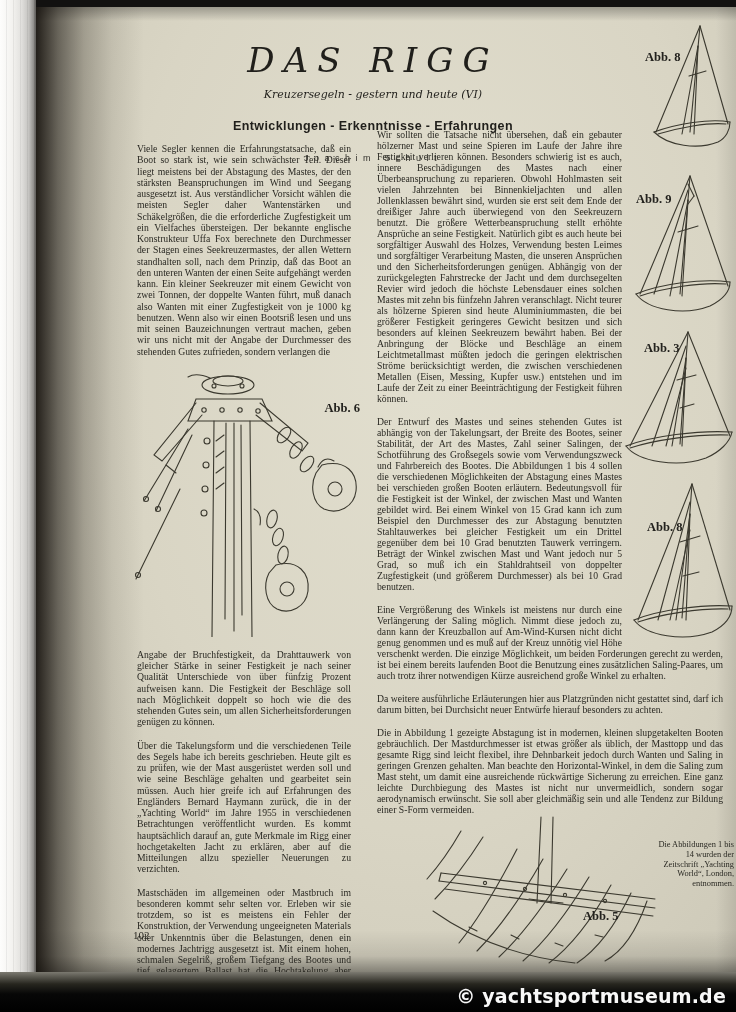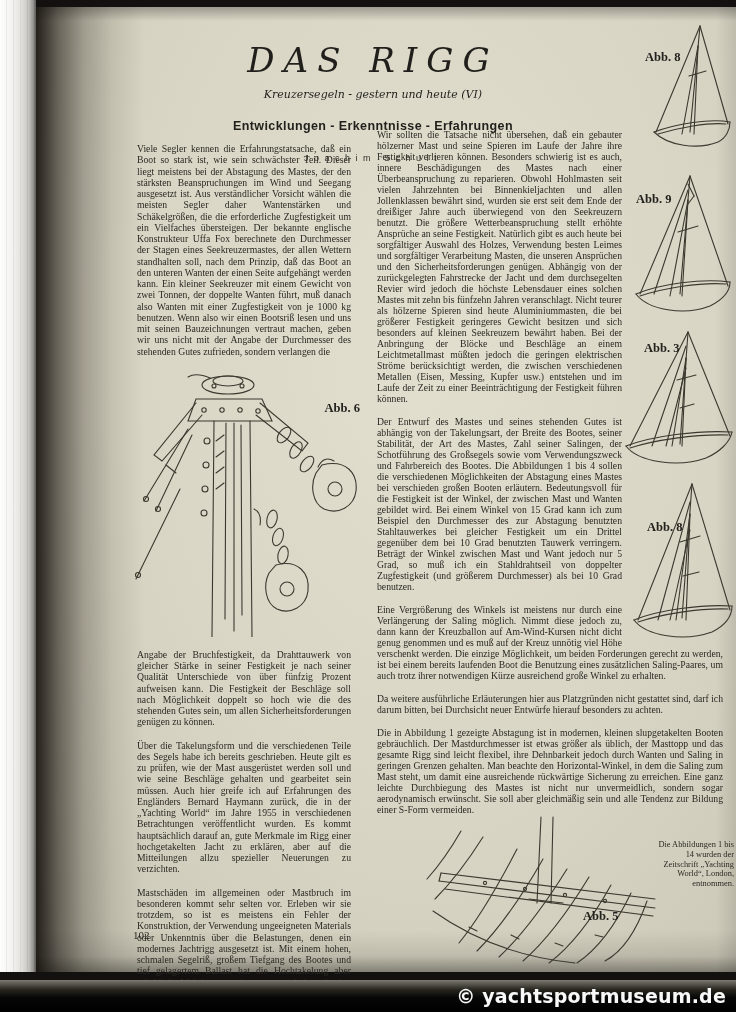--- a/index.html
+++ b/index.html
@@ -25,21 +25,21 @@
   .paper::before{
     content:"";position:absolute;inset:0;pointer-events:none;
     background:
       linear-gradient(90deg, rgba(16,12,8,0.90) 0px, rgba(16,12,8,0.55) 22px, rgba(28,23,16,0.28) 48px, rgba(28,23,16,0.10) 76px, rgba(28,23,16,0) 108px),
       linear-gradient(180deg, rgba(0,0,0,0.28) 0, rgba(0,0,0,0) 14px),
       linear-gradient(0deg, rgba(0,0,0,0.38) 0, rgba(0,0,0,0.10) 16px, rgba(0,0,0,0) 42px),
       linear-gradient(270deg, rgba(0,0,0,0.10) 0, rgba(0,0,0,0) 20px);
   }
   
   .bottom-bar{
-    position:absolute;left:0;right:0;bottom:0;height:32px;
+    position:absolute;left:0;right:0;bottom:0;height:40px;
     background:linear-gradient(180deg,#7b7970 0%,#27261f 30%,#070707 55%,#000 100%);
     padding-left:16px;
   }
   .watermark{
     position:absolute;right:10px;bottom:5px;
     font-family:"DejaVu Sans",sans-serif;font-weight:bold;font-size:19px;
     color:#f8f8f8;letter-spacing:0.2px;
   }
   
   .masthead{position:absolute;left:122px;top:40px;width:502px;text-align:center;color:#201f1b;}

